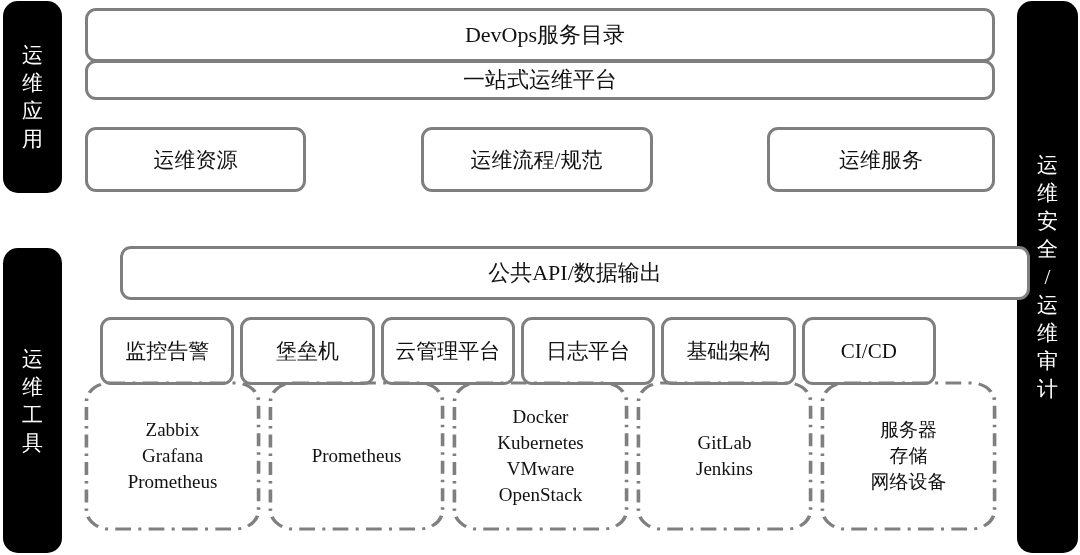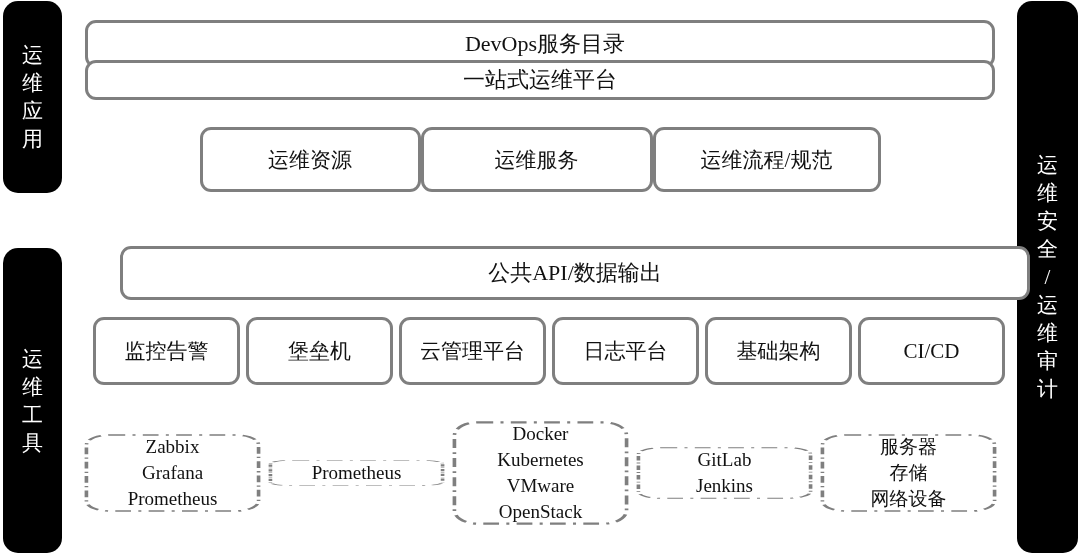--- a/index.html
+++ b/index.html
@@ -38,53 +38,52 @@
     box-sizing: border-box;
     background: #ffffff;
     border: 3px solid #7f7f7f;
     border-radius: 11px;
     display: flex;
     align-items: center;
     justify-content: center;
     font-size: 22px;
   }
   .wide { position: absolute; left: 85px; width: 910px; }
-  .row1 { top: 20px;   height: 48px; padding-left: 10px; }
+  .row1 { top: 8px;   height: 54px; padding-left: 10px; }
   .row2 { top: 60px;  height: 40px; }
   .api  { top: 246px; height: 54px; margin-left: 35px; }
 
   .row3 {
     position: absolute;
     left: 85px; top: 127px;
     width: 910px; height: 65px;
     display: flex;
-    justify-content: center;
+    justify-content: space-between;
   }
   .sub-box { height: 100%; font-size: 21px; }
   .sub-box:nth-child(1) { width: 221px; }
   .sub-box:nth-child(2) { width: 232px; }
   .sub-box:nth-child(3) { width: 228px; }
 
   .categories {
     position: absolute;
-    left: 93px; top: 317px;
-    width: 912px; height: 68px;
+    left: 100px; top: 317px;
+    width: 836px; height: 68px;
     display: flex;
     gap: 6px;
   }
   .cat-box { flex: 1; font-size: 21px; }
 
   
   .tools {
     position: absolute;
-    left: 84px; top: 398px;
+    left: 84px; top: 381px;
     width: 913px; height: 150px;
     display: flex;
     gap: 7px;
-    align-items: center;
   }
   .tool-box {
     flex: 1;
     position: relative;
     display: flex;
     align-items: center;
     justify-content: center;
   }
   .tool-box svg {
     position: absolute;
@@ -133,24 +132,24 @@
     <span>DevOps服务目录</span>
   </div>
   <div class="box wide row2">
     <span>一站式运维平台</span>
   </div>
   <div class="row3" id="row3">
       <div class="box sub-box">
     <span>运维资源</span>
   </div>
       <div class="box sub-box">
+    <span>运维流程/规范</span>
+  </div>
+      <div class="box sub-box">
     <span>运维服务</span>
-  </div>
-      <div class="box sub-box">
-    <span>运维流程/规范</span>
   </div>
     </div>
 
   <div class="box wide api">
     <span>公共API/数据输出</span>
   </div>
   <div class="categories" id="categories">
       <div class="box cat-box">
     <span>监控告警</span>
   </div>

